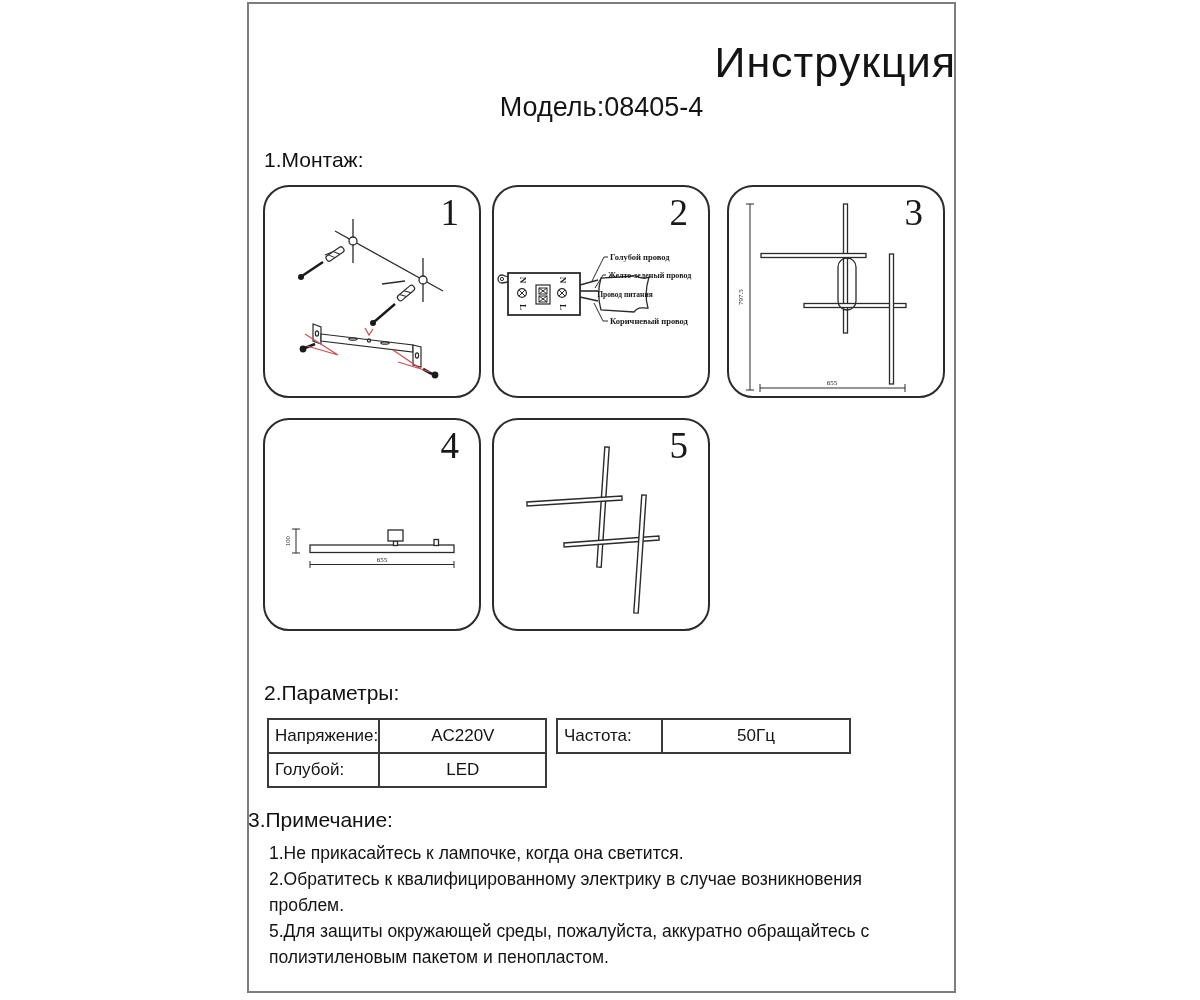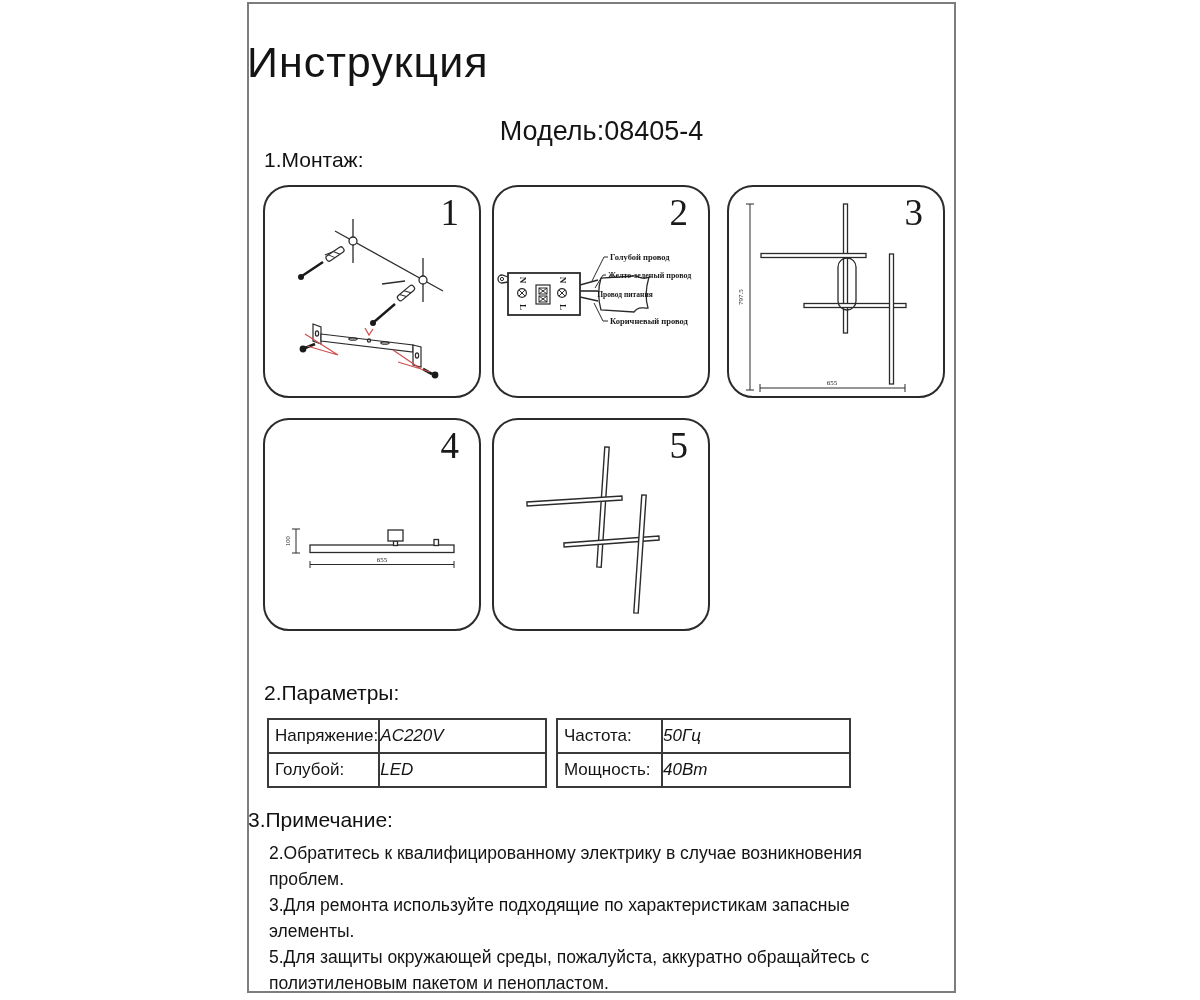--- a/index.html
+++ b/index.html
@@ -5,26 +5,26 @@
   html,body{margin:0;padding:0;}
   body{
     width:1200px;height:1000px;position:relative;background:#ffffff;
     font-family:"Liberation Sans",sans-serif;color:#111;overflow:hidden;
   }
   .page-frame{
     position:absolute;left:247px;top:2px;width:709px;height:991px;
     border:2px solid #7d7d7d;box-sizing:border-box;background:#fff;
   }
   .title{
-    position:absolute;left:247px;top:38px;width:709px;text-align:left;
+    position:absolute;left:247px;top:38px;width:709px;text-align:right;
     font-size:43px;letter-spacing:1px;color:#141414;
   }
   .model{
     position:absolute;left:247px;top:92px;width:709px;text-align:center;
-    font-size:27px;color:#141414;margin-top:24px;
+    font-size:27px;color:#141414;
   }
   .section-heading{
     position:absolute;font-size:21px;color:#111;
   }
   .panel{
     position:absolute;width:218px;height:213px;border:2px solid #2b2b2b;
     border-radius:26px;box-sizing:border-box;background:#fff;
   }
   .panel-number{
     position:absolute;top:4px;right:20px;
@@ -33,21 +33,21 @@
   .panel svg{position:absolute;left:0;top:0;}
   .ptable{
     position:absolute;border-collapse:collapse;table-layout:fixed;
     font-size:17px;color:#141414;
   }
   .ptable td{
     border:2px solid #3a3a3a;height:34px;padding:0;box-sizing:border-box;
     background:#fff;
   }
   .ptable td.lbl{text-align:left;padding-left:6px;}
-  .ptable td.val{text-align:left;font-style:italic;}
+  .ptable td.val{text-align:center;}
   .notes{
     position:absolute;left:269px;top:840px;width:648px;
     font-size:17.5px;line-height:26px;color:#141414;
   }
   .note-line{white-space:normal;}
   svg text{font-family:"Liberation Serif",serif;fill:#1a1a1a;}
 </style>
 </head>
 <body>
 
@@ -239,26 +239,22 @@
     <td class="val">LED</td>
   </tr>
 </tbody>
   </table>
 <table class="ptable" style="left:556px;top:718px;">
   <tbody>
       <tr>
     <td class="lbl" style="width:105px;">Частота:</td>
     <td class="val" style="width:188px;border-radius:7px;">50Гц</td>
   </tr>
-  <tr>
-    <td class="lbl">Мощность:</td>
-    <td class="val">40Вт</td>
-  </tr>
 </tbody>
   </table>
 
 <div class="section-heading" style="left:248px;top:808px;">3.Примечание:</div>
 
 <div class="notes">
+  <div class="note-line">1.Не прикасайтесь к лампочке, когда она светится.</div>
   <div class="note-line">2.Обратитесь к квалифицированному электрику в случае возникновения проблем.</div>
-  <div class="note-line">3.Для ремонта используйте подходящие по характеристикам запасные элементы.</div>
   <div class="note-line">5.Для защиты окружающей среды, пожалуйста, аккуратно обращайтесь с полиэтиленовым пакетом и пенопластом.</div>
 </div>
 
 </body></html>

